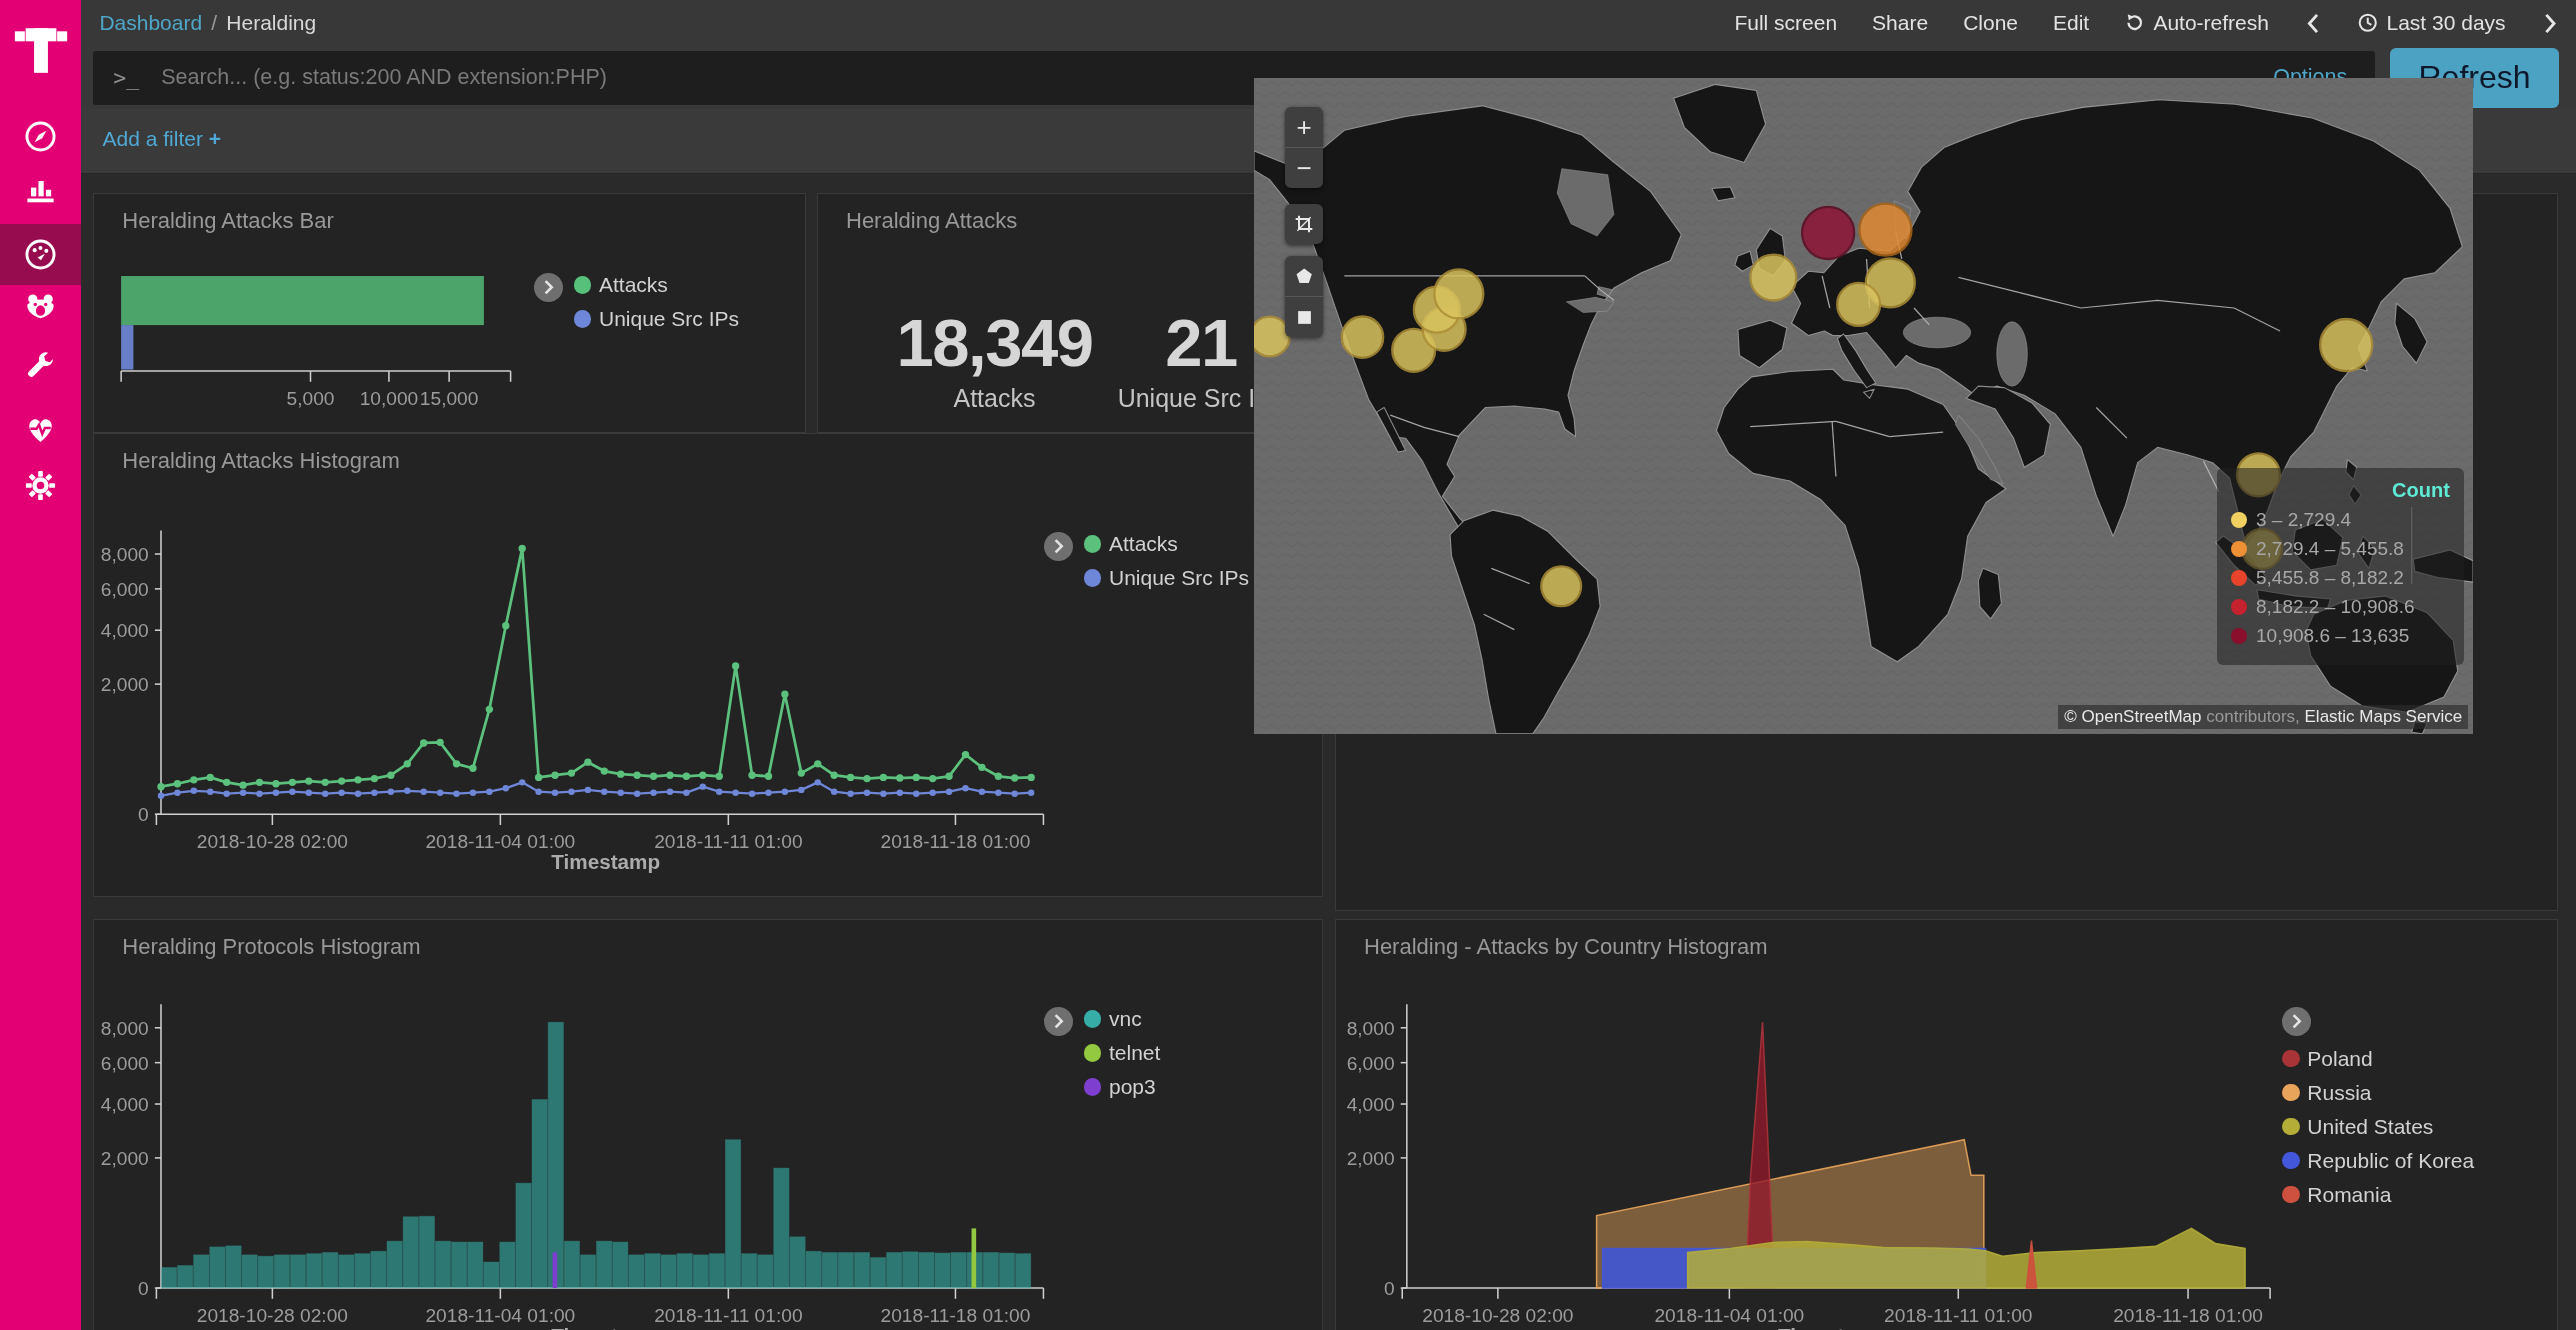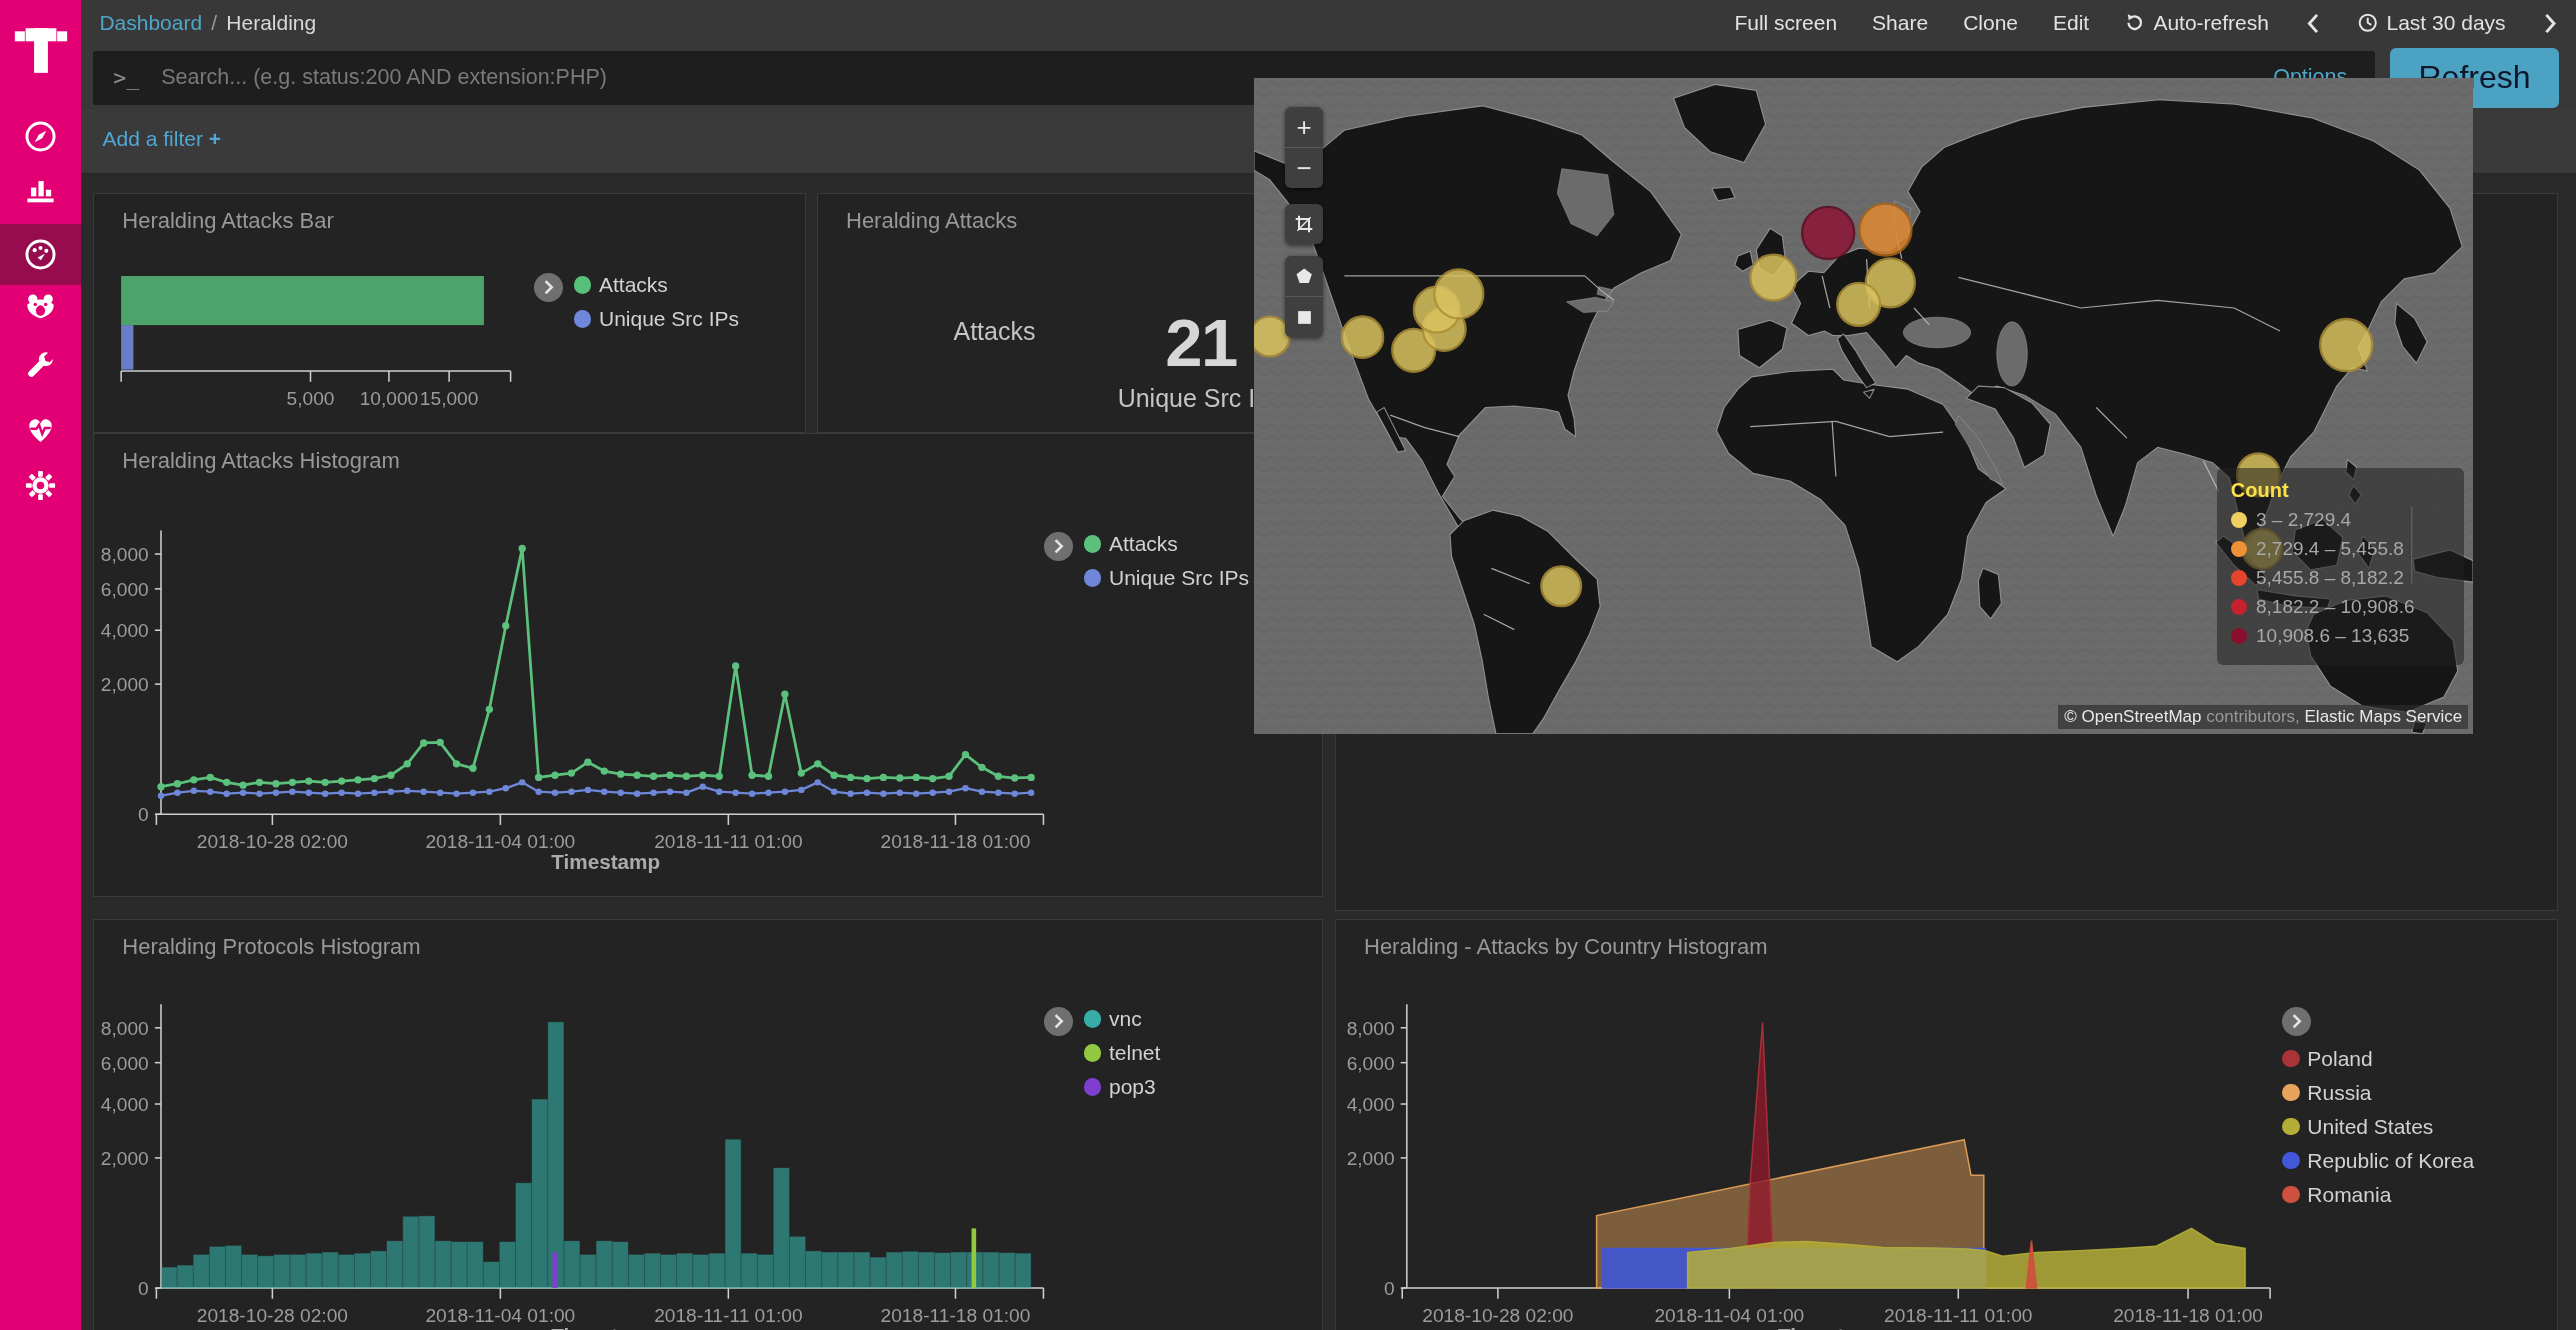--- a/index.html
+++ b/index.html
@@ -59,21 +59,21 @@
   .chev{width:29px;height:29px;border-radius:50%;background:#6f6f6f;display:flex;align-items:center;justify-content:center;
         cursor:pointer;flex:0 0 auto;}
   
   #map-area{position:absolute;left:1254px;top:78px;width:1219px;height:656px;overflow:hidden;background:#6b6b6b;}
   .map-ctl{position:absolute;left:31px;width:38px;background:#3f3f3f;border-radius:6.1px;box-shadow:0 1.5px 4.6px rgba(0,0,0,.5);
            display:flex;flex-direction:column;overflow:hidden;z-index:6;}
   .map-btn{height:40px;display:flex;align-items:center;justify-content:center;color:#e8e8e8;font-size:26px;cursor:pointer;}
   .map-btn+.map-btn{border-top:0.8px solid #585858;}
   #map-count-legend{position:absolute;right:9.2px;bottom:69px;width:219px;background:rgba(32,32,32,.55);border-radius:6.1px;
                     padding:10.7px 14px;z-index:6;}
-  #map-count-legend .title{font-size:20px;font-weight:700;color:#fde047;margin-bottom:7.7px;}
+  #map-count-legend .title{font-size:20px;font-weight:700;color:#5eead4;margin-bottom:7.7px;text-align:right;}
   .mlrow{display:flex;align-items:center;gap:9.2px;margin-bottom:7px;font-size:19px;color:#a8a8a8;}
   .mldot{width:16px;height:16px;border-radius:50%;flex:0 0 auto;}
   #map-attrib{position:absolute;right:4.6px;bottom:4.6px;font-size:17px;z-index:6;background:rgba(45,45,45,.65);padding:2.3px 6.1px;}
   #map-attrib .dim{color:#9a9a9a;}
   #map-attrib .lit{color:#e8e8e8;cursor:pointer;}
   .axis-text{fill:#9c9c9c;font-size:25px;font-family:"Liberation Sans",sans-serif;}
   .axis-label{fill:#ababab;font-size:27px;font-weight:700;font-family:"Liberation Sans",sans-serif;}
 </style>
 </head>
 <body>
@@ -205,20 +205,21 @@
     </span>
   </div>
 
   <div id="content" class="abs">
     <div id="panelA" class="panel">
       <div class="panel-title">Heralding Attacks Bar</div>
     </div>
     <div id="panelB" class="panel">
       <div class="panel-title">Heralding Attacks</div>
       <div class="metric" style="left:54px;top:115px;width:245px;">
+        <div class="num">18,349</div>
         <div class="lbl">Attacks</div>
       </div>
       <div class="metric" style="left:291px;top:115px;width:184px;">
         <div class="num">21</div>
         <div class="lbl">Unique Src IPs</div>
       </div>
     </div>
     <div id="panelC" class="panel">
       <div class="panel-title">Heralding Attack Map</div>
     </div>

